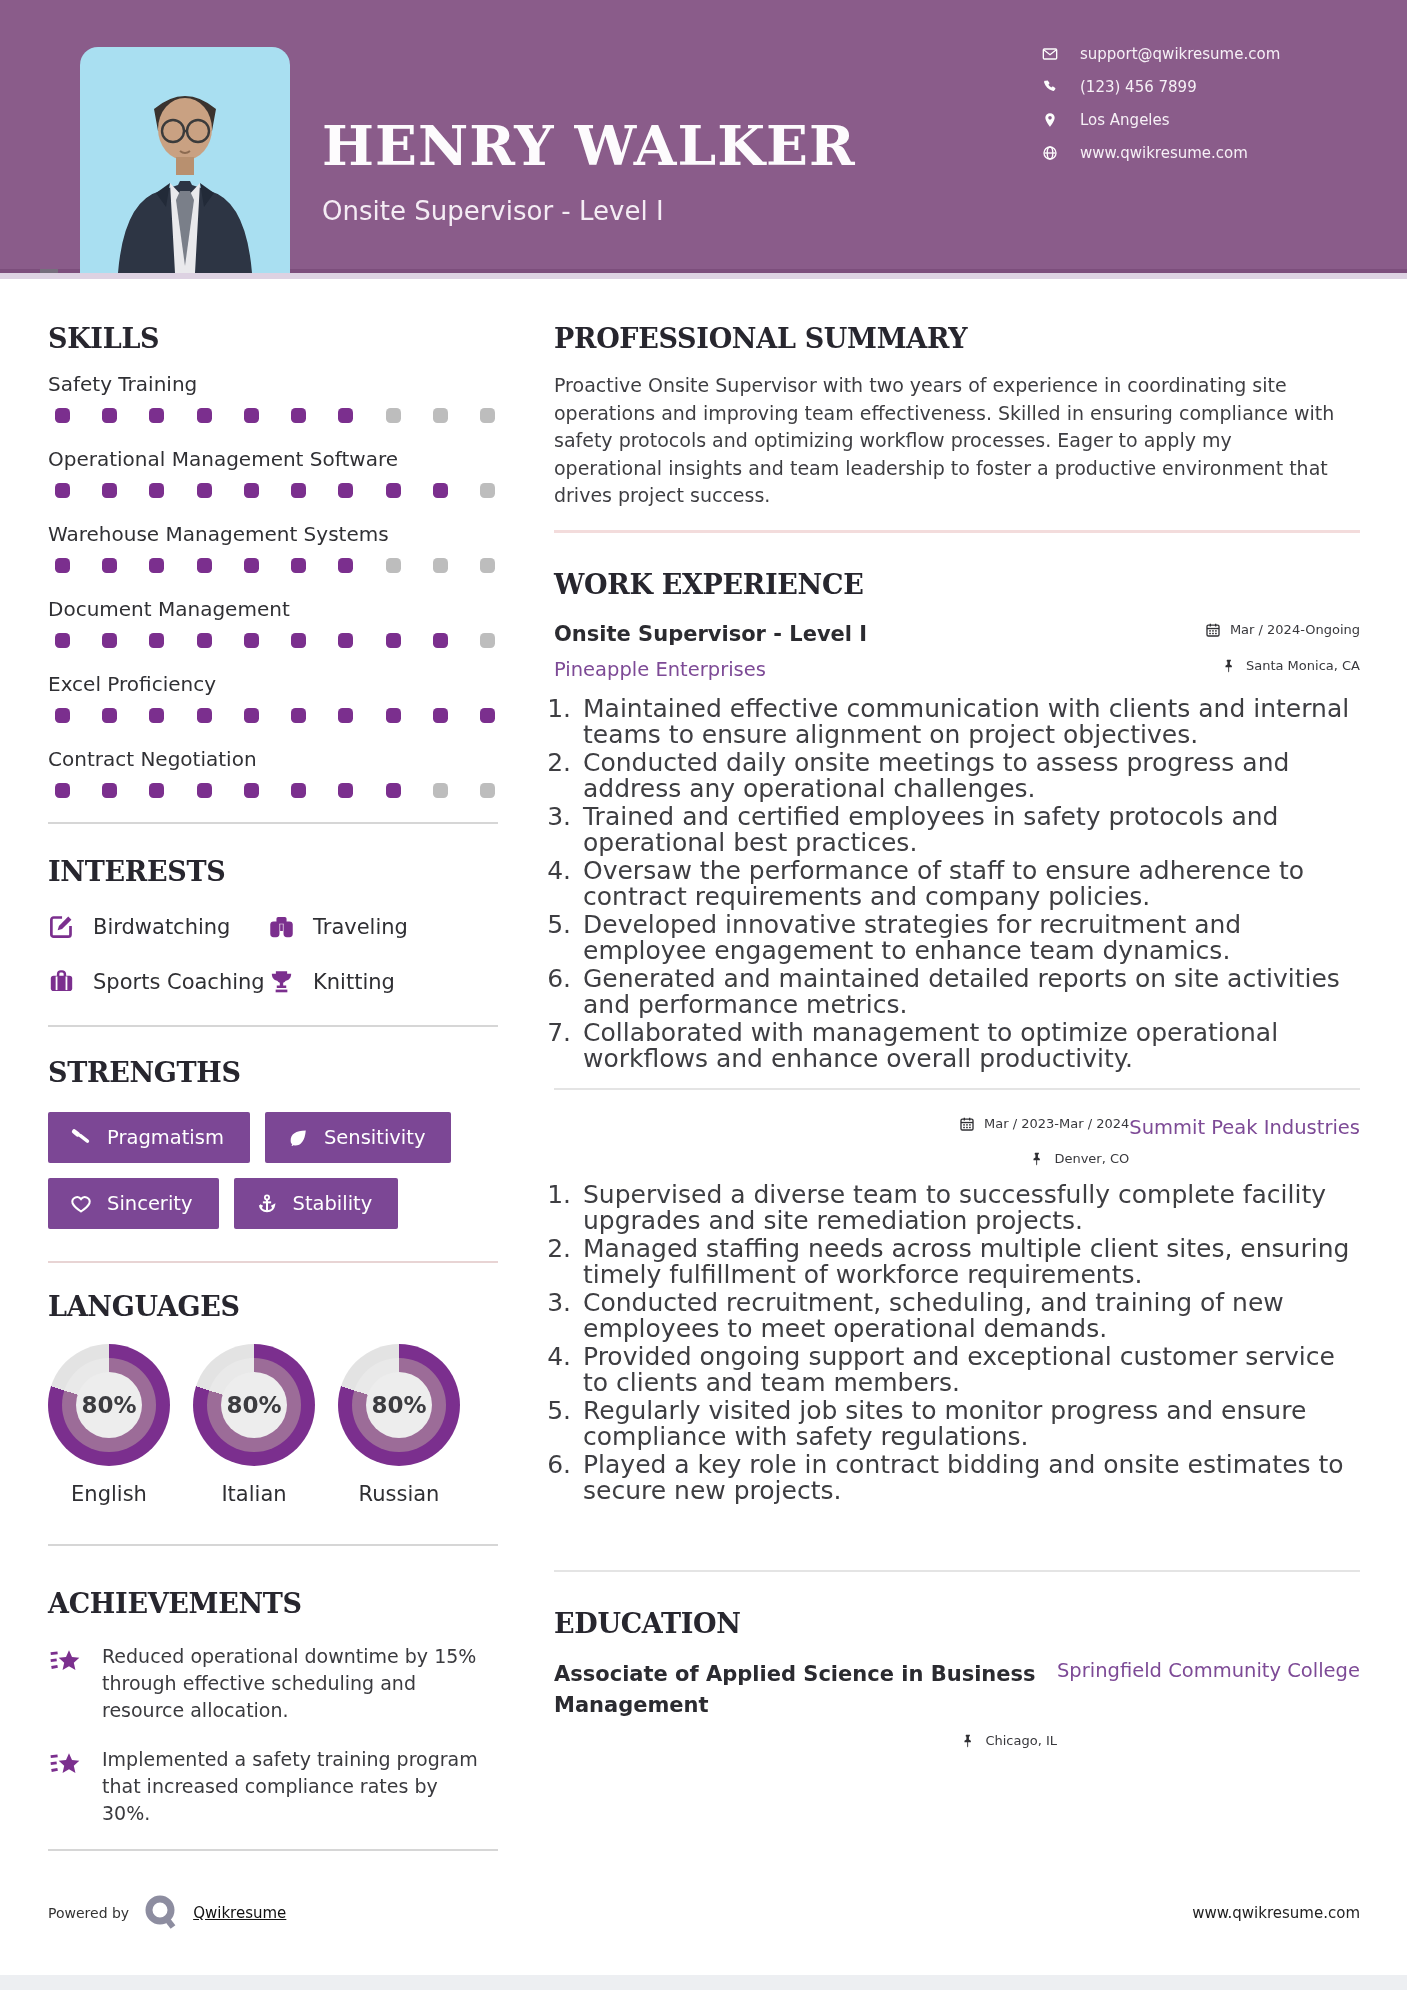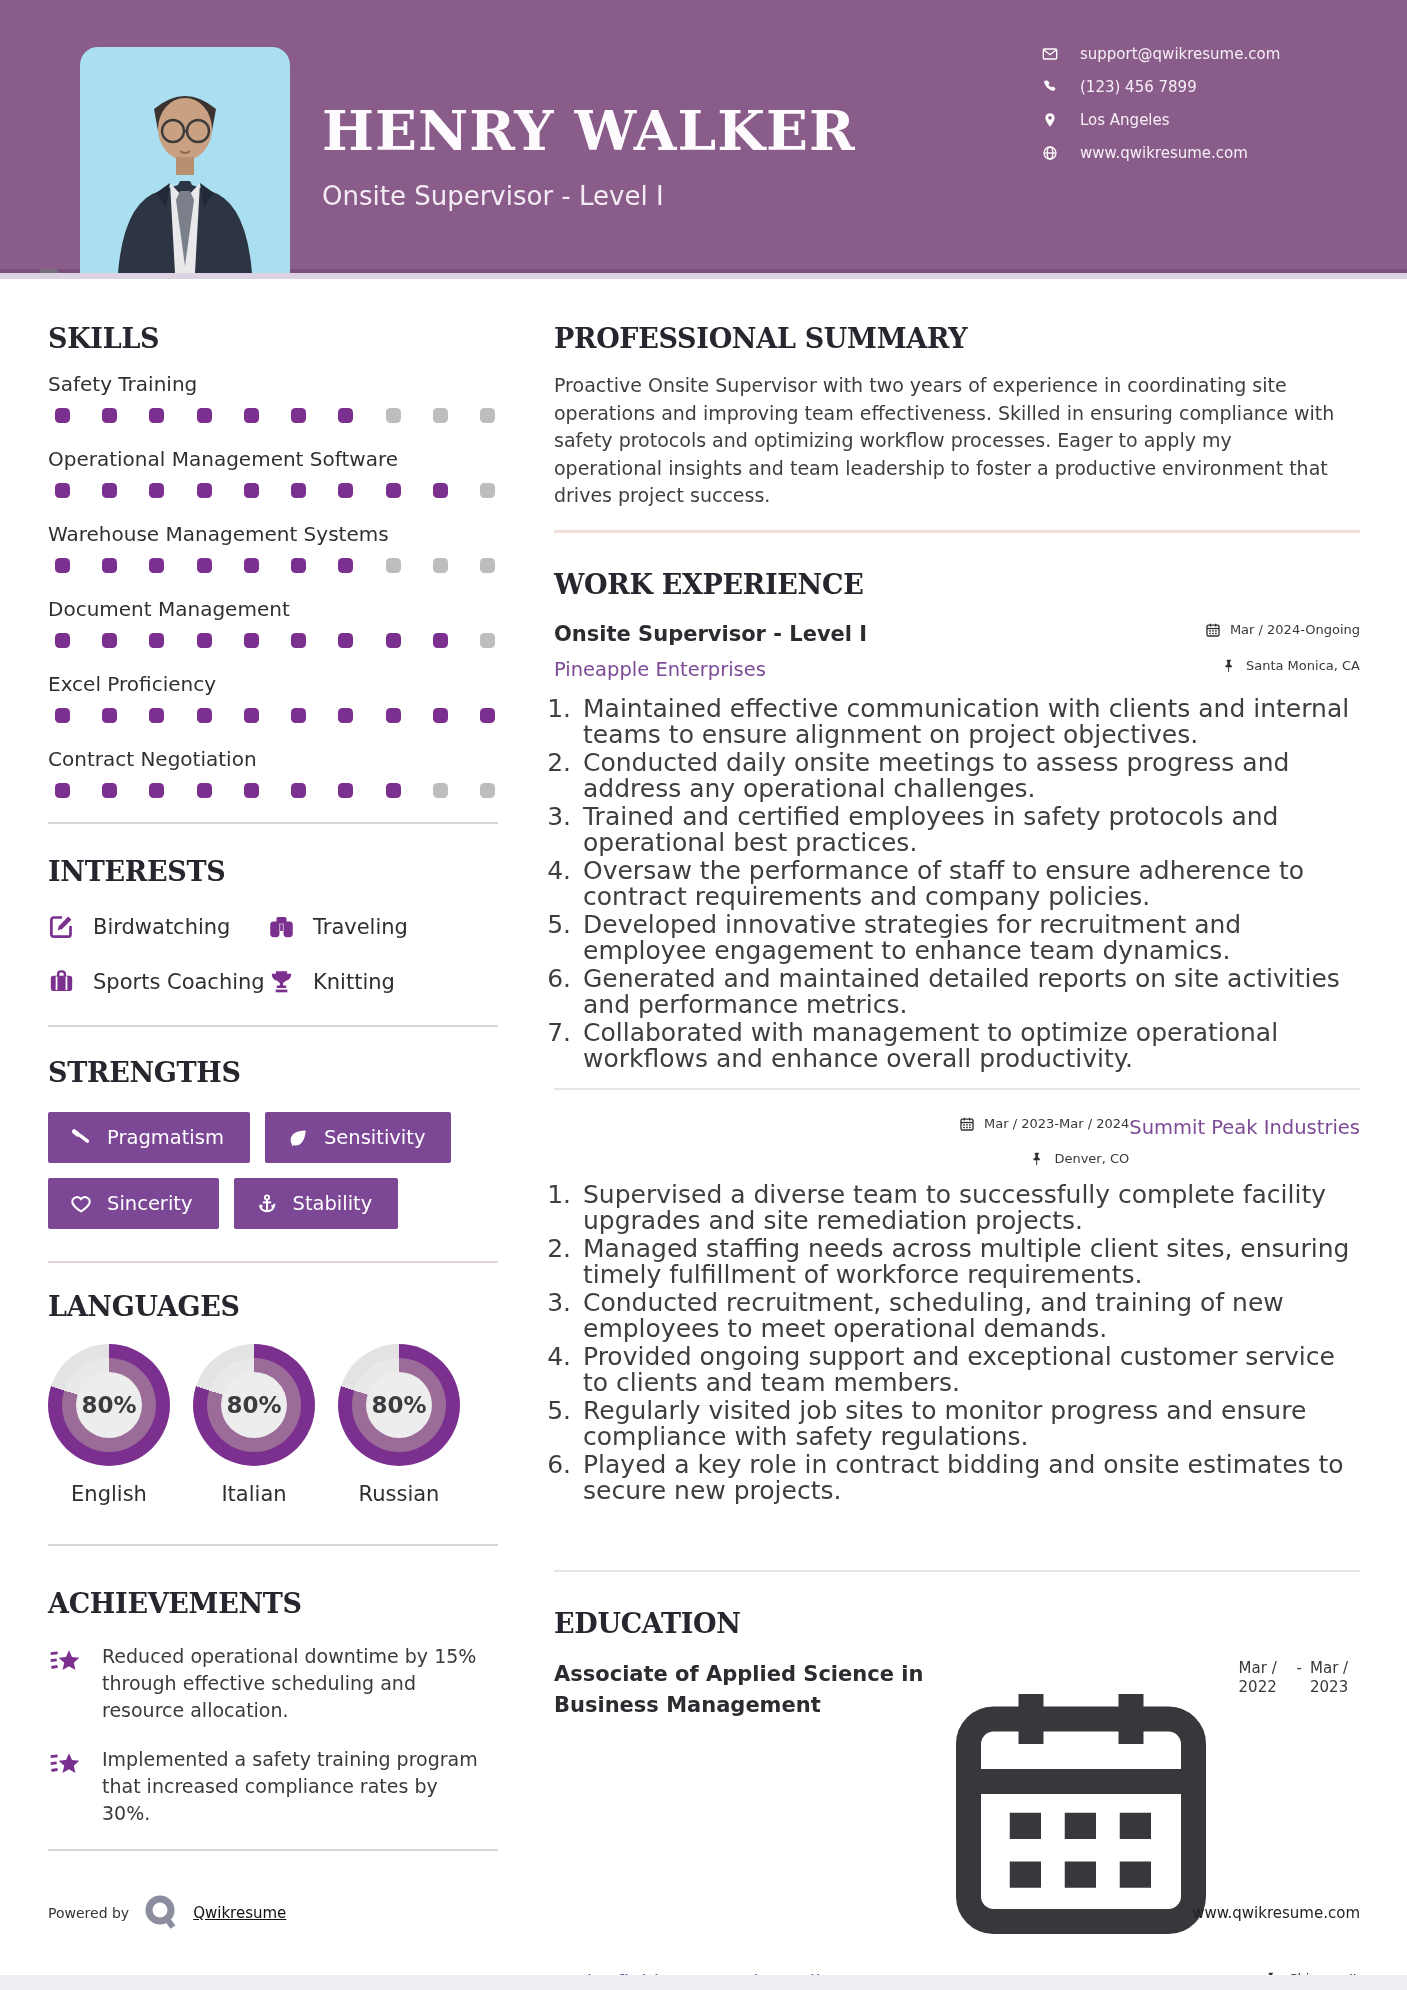--- a/index.html
+++ b/index.html
@@ -6,21 +6,21 @@
   html,body { background:#fff; }
   body { font-family:"DejaVu Sans","Liberation Sans",sans-serif; color:#3e3e42; }
   .page { position:relative; width:1407px; height:1990px; background:#fff; overflow:hidden; margin:0 auto; }
 
   
   .header { position:relative; height:273px; background:#8a5c8a; border-bottom:4px solid #7c4e7c; }
   .header::after { content:""; position:absolute; left:0; right:0; bottom:-10px; height:6px; background:#ddd2e2; }
   .notch { position:absolute; left:40px; top:269px; width:18px; height:8px; background:#74747c; opacity:.85; }
   .photo { position:absolute; left:80px; top:47px; width:210px; height:226px; background:#a9dff1; border-radius:18px 18px 0 0; overflow:hidden; }
   .photo svg { display:block; width:100%; height:100%; }
-  .header-id { position:absolute; left:322px; top:98px; color:#fff; }
+  .header-id { position:absolute; left:322px; top:113px; color:#fff; }
   .name { font-family:"DejaVu Serif","Liberation Serif",serif; font-weight:bold; font-size:55px; letter-spacing:1px; color:#fdfbfd; }
   .header-role { margin-top:18px; font-size:26px; color:#f4ecf4; }
   .contacts { position:absolute; right:60px; top:44px; width:305px; }
   .contact-row { display:flex; align-items:center; gap:22px; margin-bottom:13px; color:#f6f0f6; font-size:15px; min-height:20px; }
   .contact-row .cicon { width:16px; height:16px; flex:none; color:#fdfdfd; }
   .cicon svg { width:100%; height:100%; display:block; }
 
   
   .cols { display:flex; gap:46px; padding:50px 47px 0 48px; }
   .left { width:460px; flex:none; }
@@ -508,41 +508,20 @@
    </div>
           </div>
       </section>
 
       <hr class="sep-sub" style="margin-top:66px">
 
       <section style="margin-top:36px">
         <h2 class="sec">EDUCATION</h2>
         <div class="job-head" style="margin-top:20px">
           <div class="edu-degree">Associate of Applied Science in Business Management</div>
-          <div class="edu-dates">
-            <span class="micon" id="edu-cal-icon">
-                <svg viewBox="0 0 24 24">
-                  <rect x="3" y="4.8" width="18" height="16.2" rx="2" fill="none" stroke="currentColor" stroke-width="2"></rect>
-                  <line x1="3" y1="9.8" x2="21" y2="9.8" stroke="currentColor" stroke-width="2"></line>
-                  <line x1="8" y1="2.8" x2="8" y2="6.8" stroke="currentColor" stroke-width="2"></line>
-                  <line x1="16" y1="2.8" x2="16" y2="6.8" stroke="currentColor" stroke-width="2"></line>
-                  <g fill="currentColor">
-                    <rect x="6.3" y="12.3" width="2.5" height="2.1"></rect>
-                    <rect x="10.7" y="12.3" width="2.5" height="2.1"></rect>
-                    <rect x="15.1" y="12.3" width="2.5" height="2.1"></rect>
-                    <rect x="6.3" y="16.2" width="2.5" height="2.1"></rect>
-                    <rect x="10.7" y="16.2" width="2.5" height="2.1"></rect>
-                    <rect x="15.1" y="16.2" width="2.5" height="2.1"></rect>
-                  </g>
-                </svg>
-              </span>
-            <span class="edu-date">Mar / 2022</span>
-            <span>-</span>
-            <span class="edu-date">Mar / 2023</span>
-          </div>
           <div class="job-company">Springfield Community College</div>
           <div class="meta">
             <span class="micon" id="edu-pin-icon">
                 <svg viewBox="0 0 24 24">
                   <path d="M9.2 2.5h5.6v2.1l-1.4 1v4.2l2.9 2v2.1h-4.1v6.4l-.7 1.6-.7-1.6v-6.4H6.7v-2.1l2.9-2V5.6l-1.4-1z" fill="currentColor"></path>
                 </svg>
               </span>
             <span>Chicago, IL</span>
           </div>
         </div>

